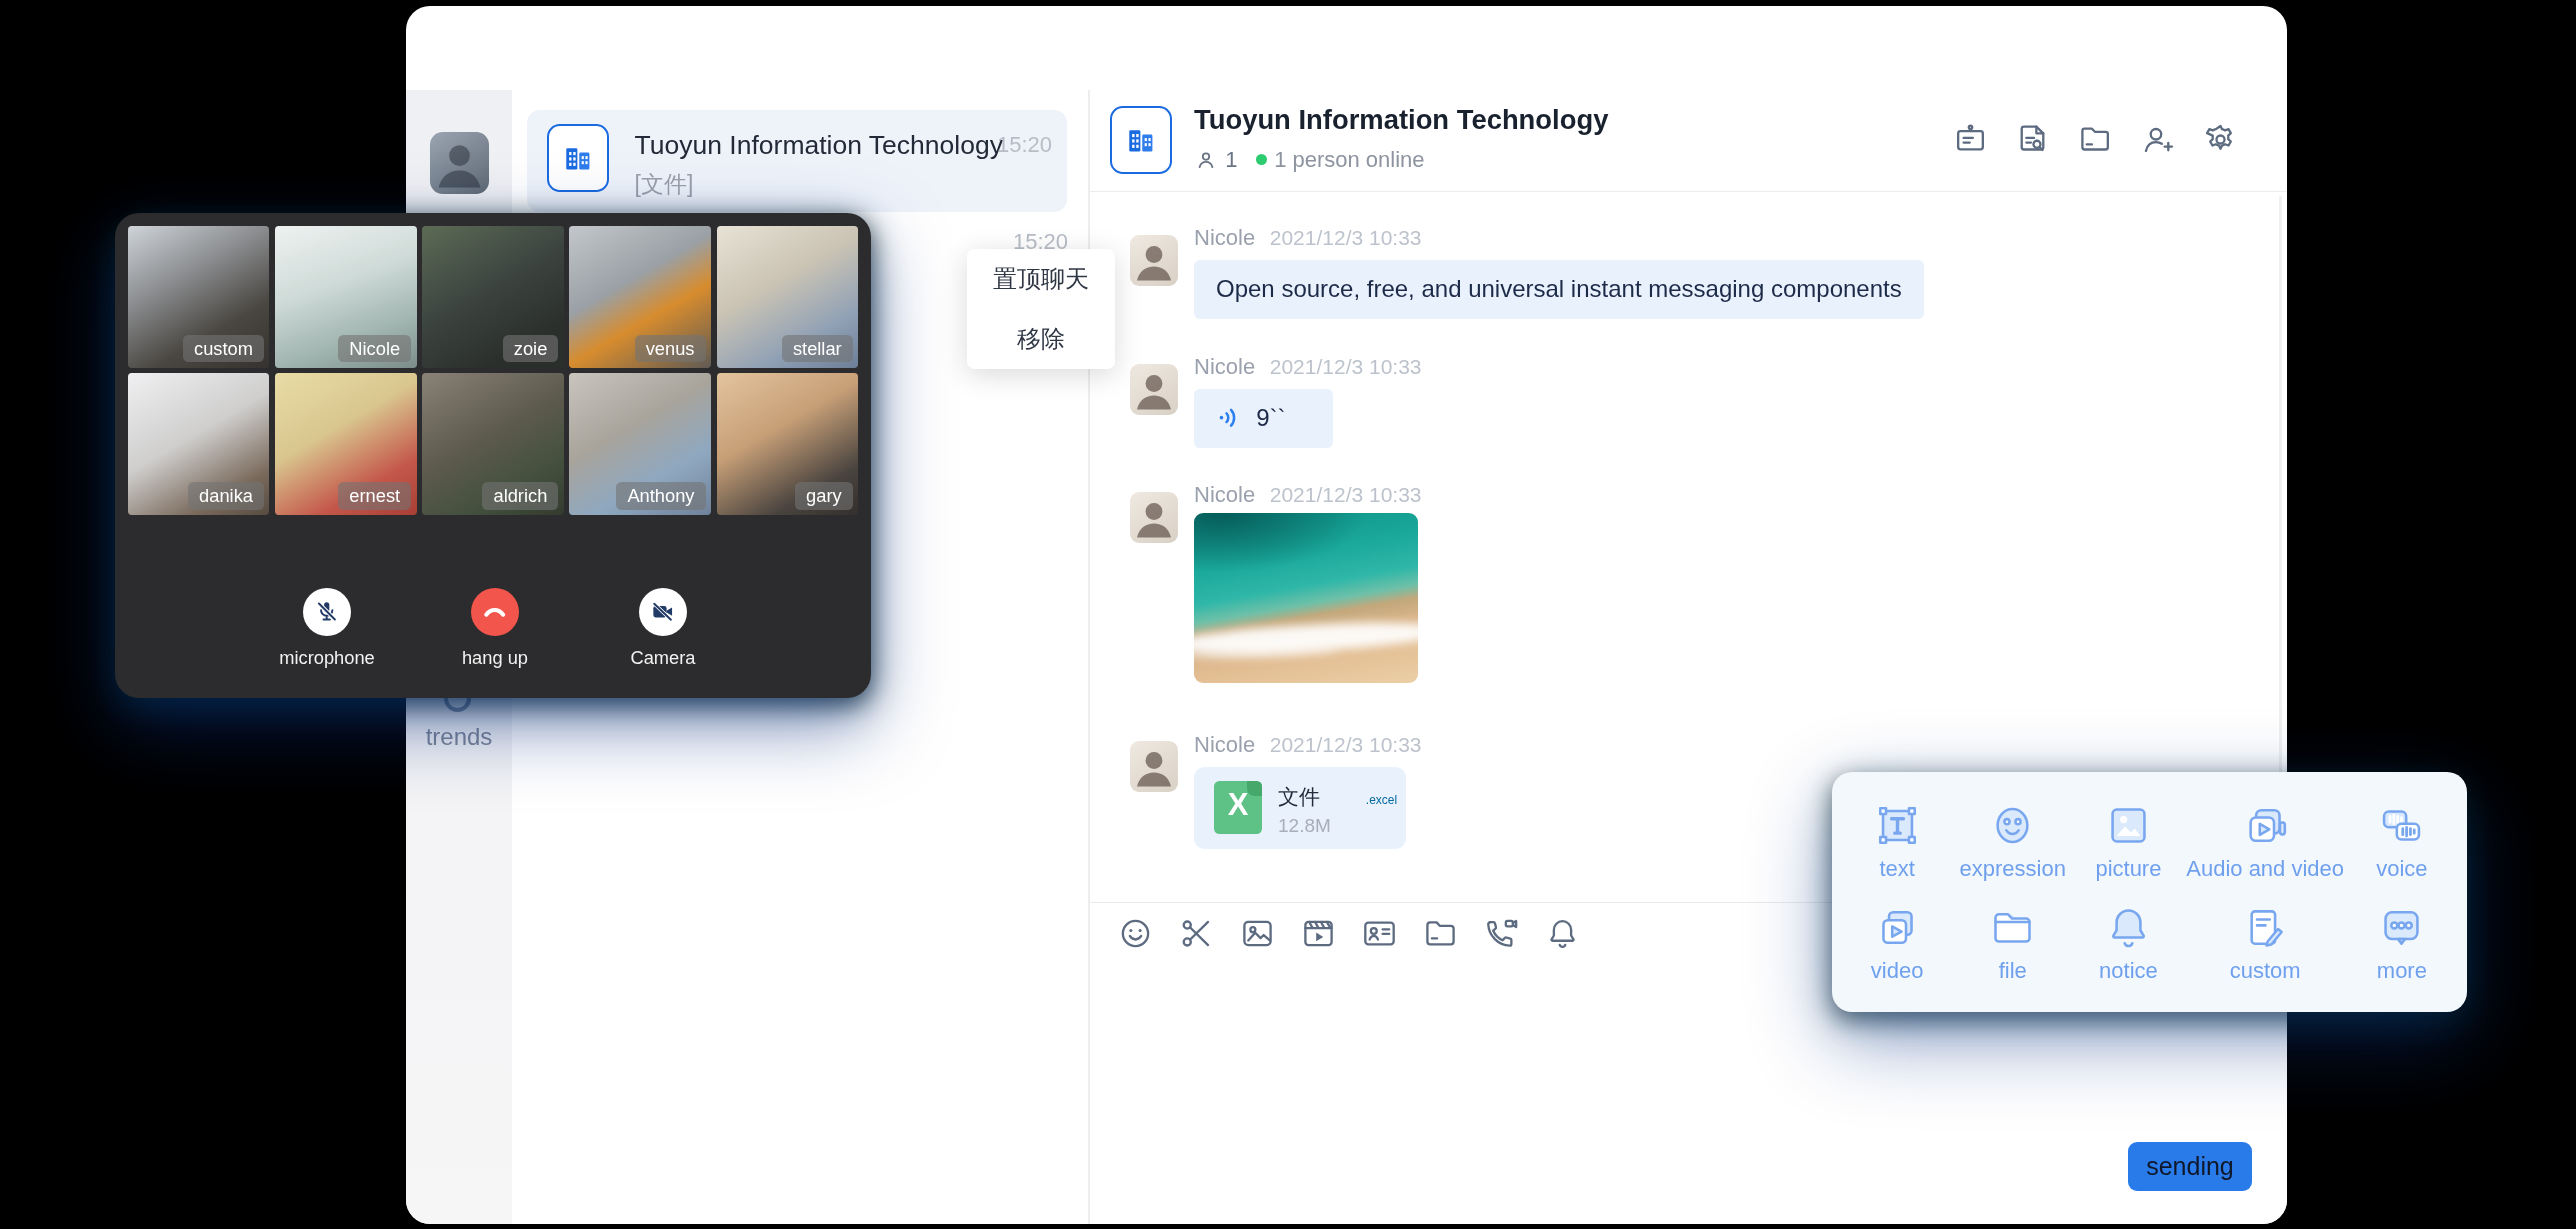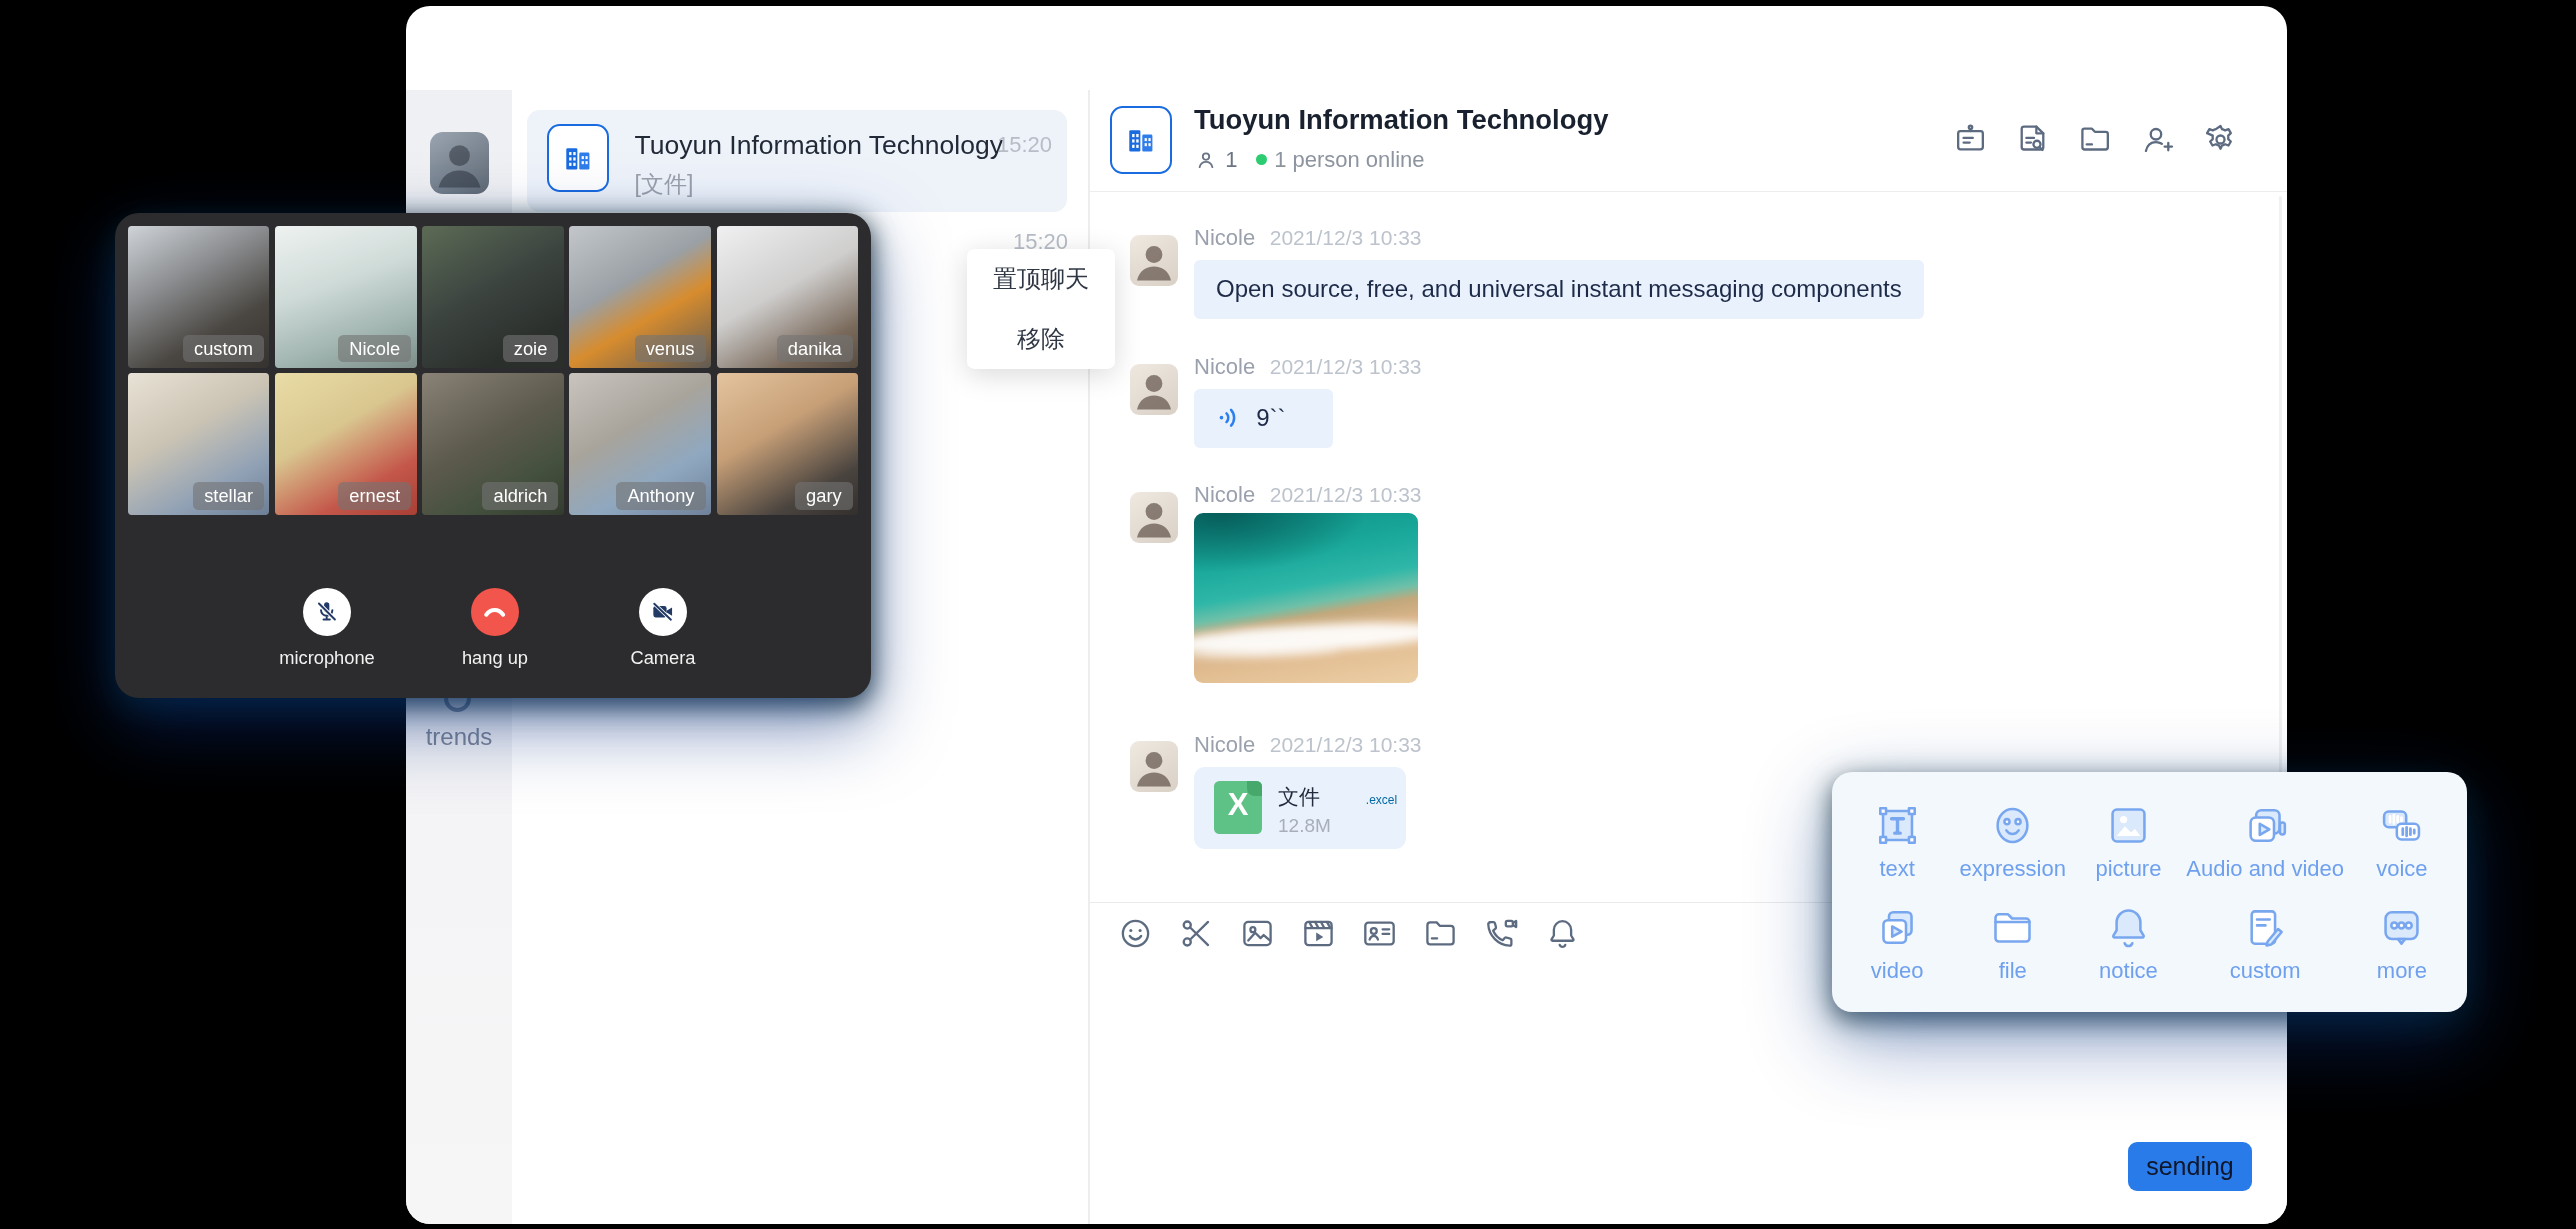--- a/index.html
+++ b/index.html
@@ -373,25 +373,25 @@
       </div>
       <div class="tile t1">
         <span class="chip">Nicole</span>
       </div>
       <div class="tile t2">
         <span class="chip">zoie</span>
       </div>
       <div class="tile t3">
         <span class="chip">venus</span>
       </div>
+      <div class="tile t4">
+        <span class="chip">stellar</span>
+      </div>
       <div class="tile t5">
         <span class="chip">danika</span>
-      </div>
-      <div class="tile t4">
-        <span class="chip">stellar</span>
       </div>
       <div class="tile t6">
         <span class="chip">ernest</span>
       </div>
       <div class="tile t7">
         <span class="chip">aldrich</span>
       </div>
       <div class="tile t8">
         <span class="chip">Anthony</span>
       </div>

